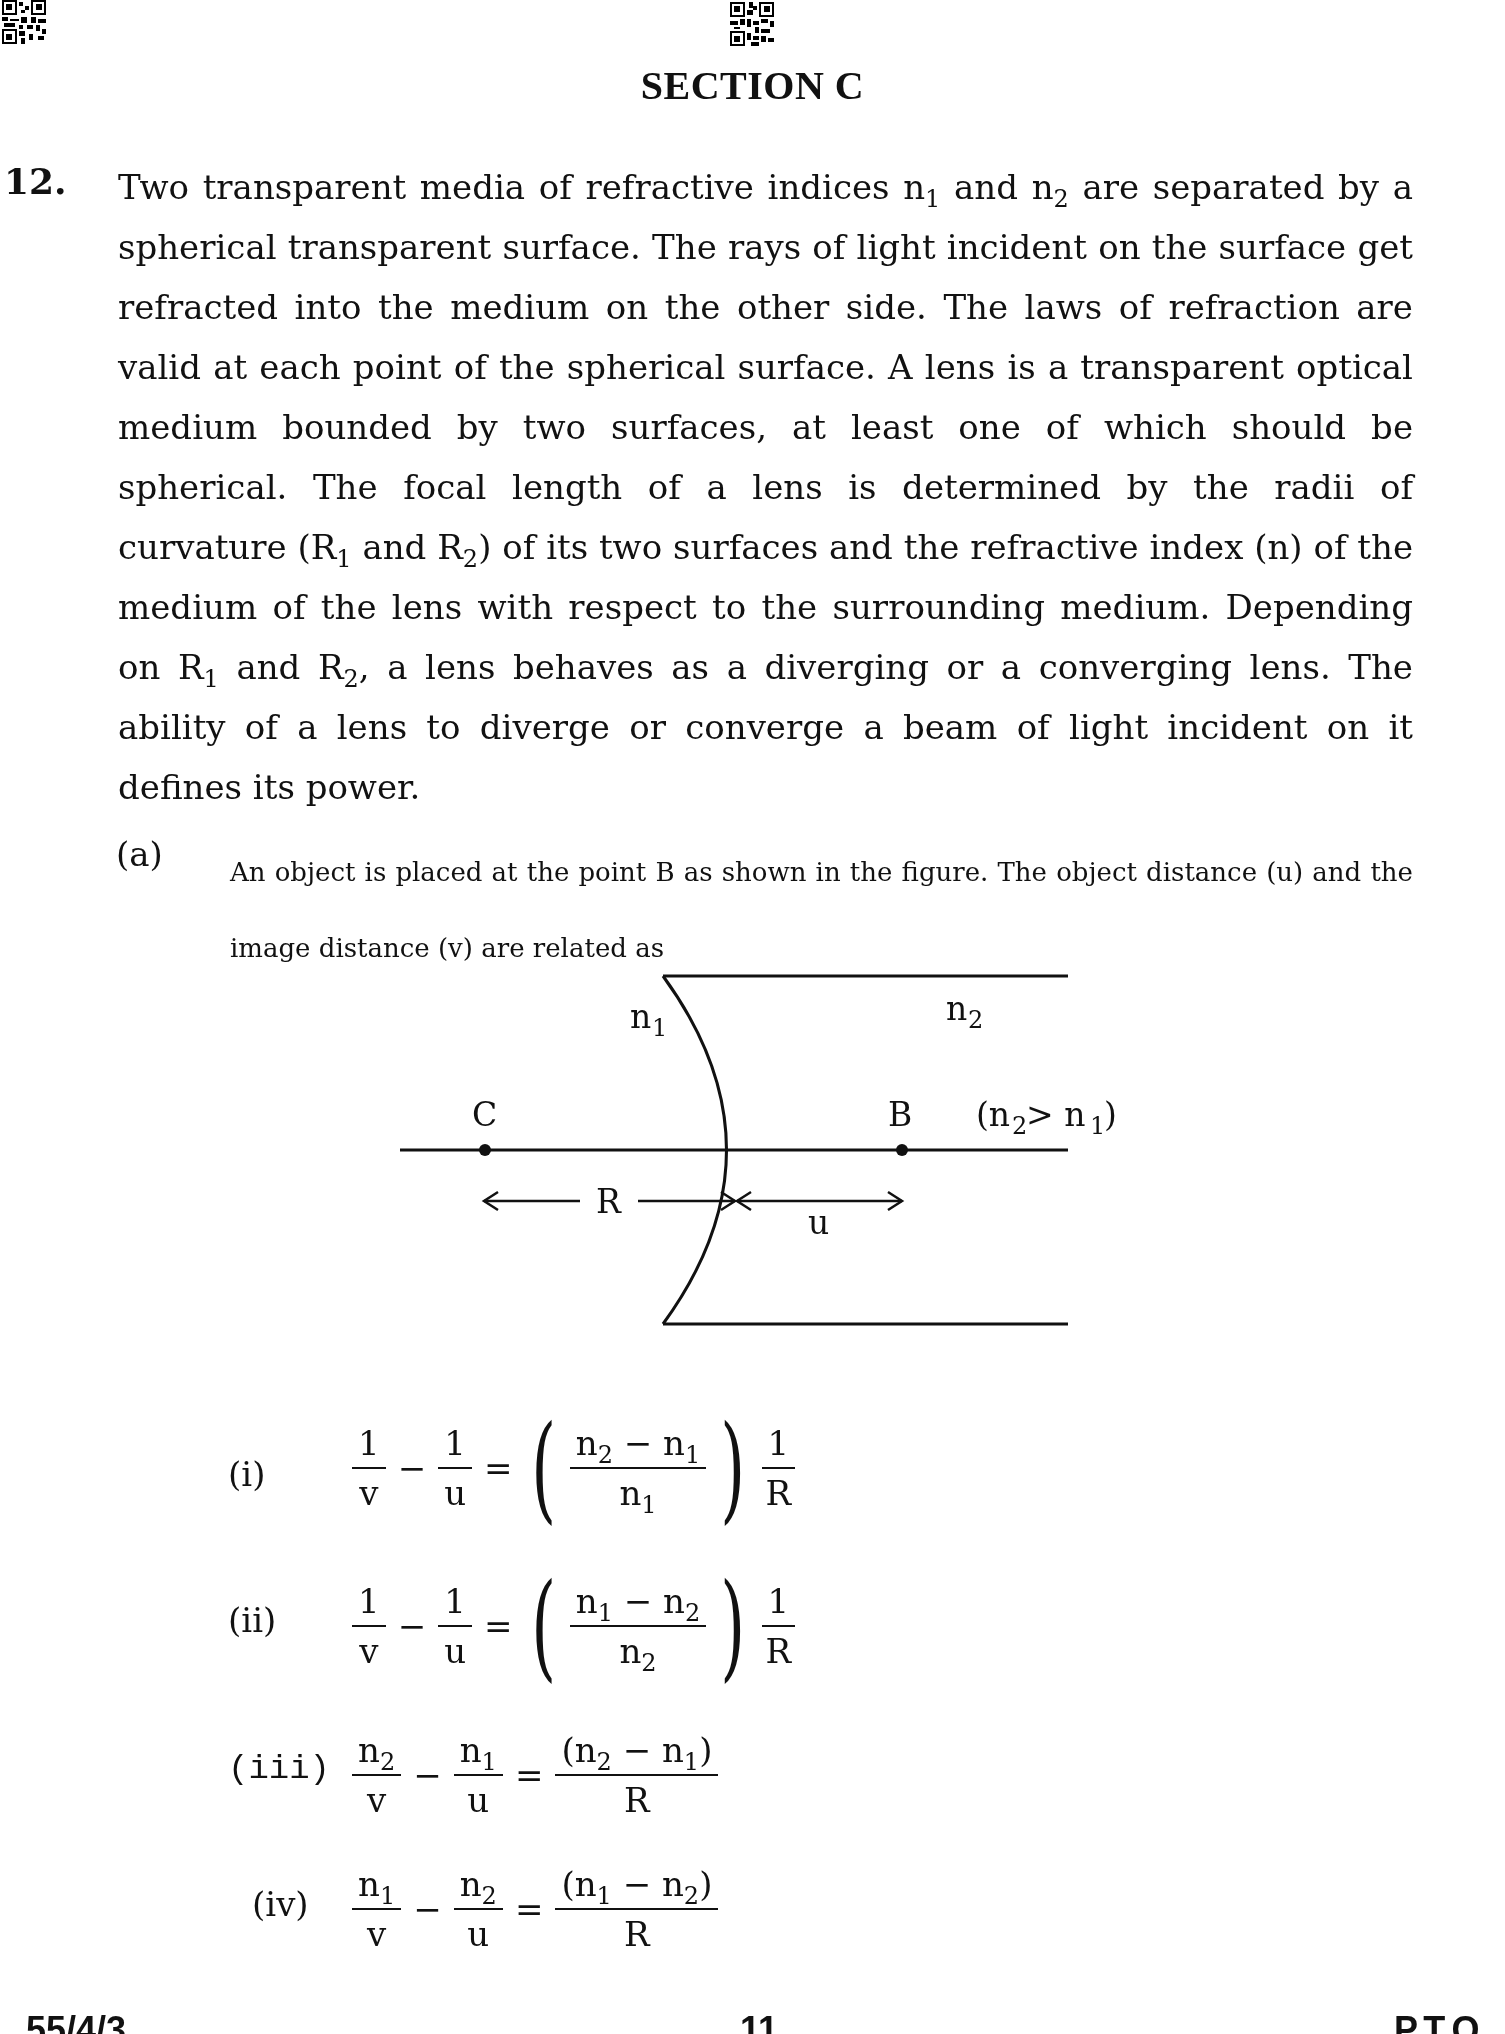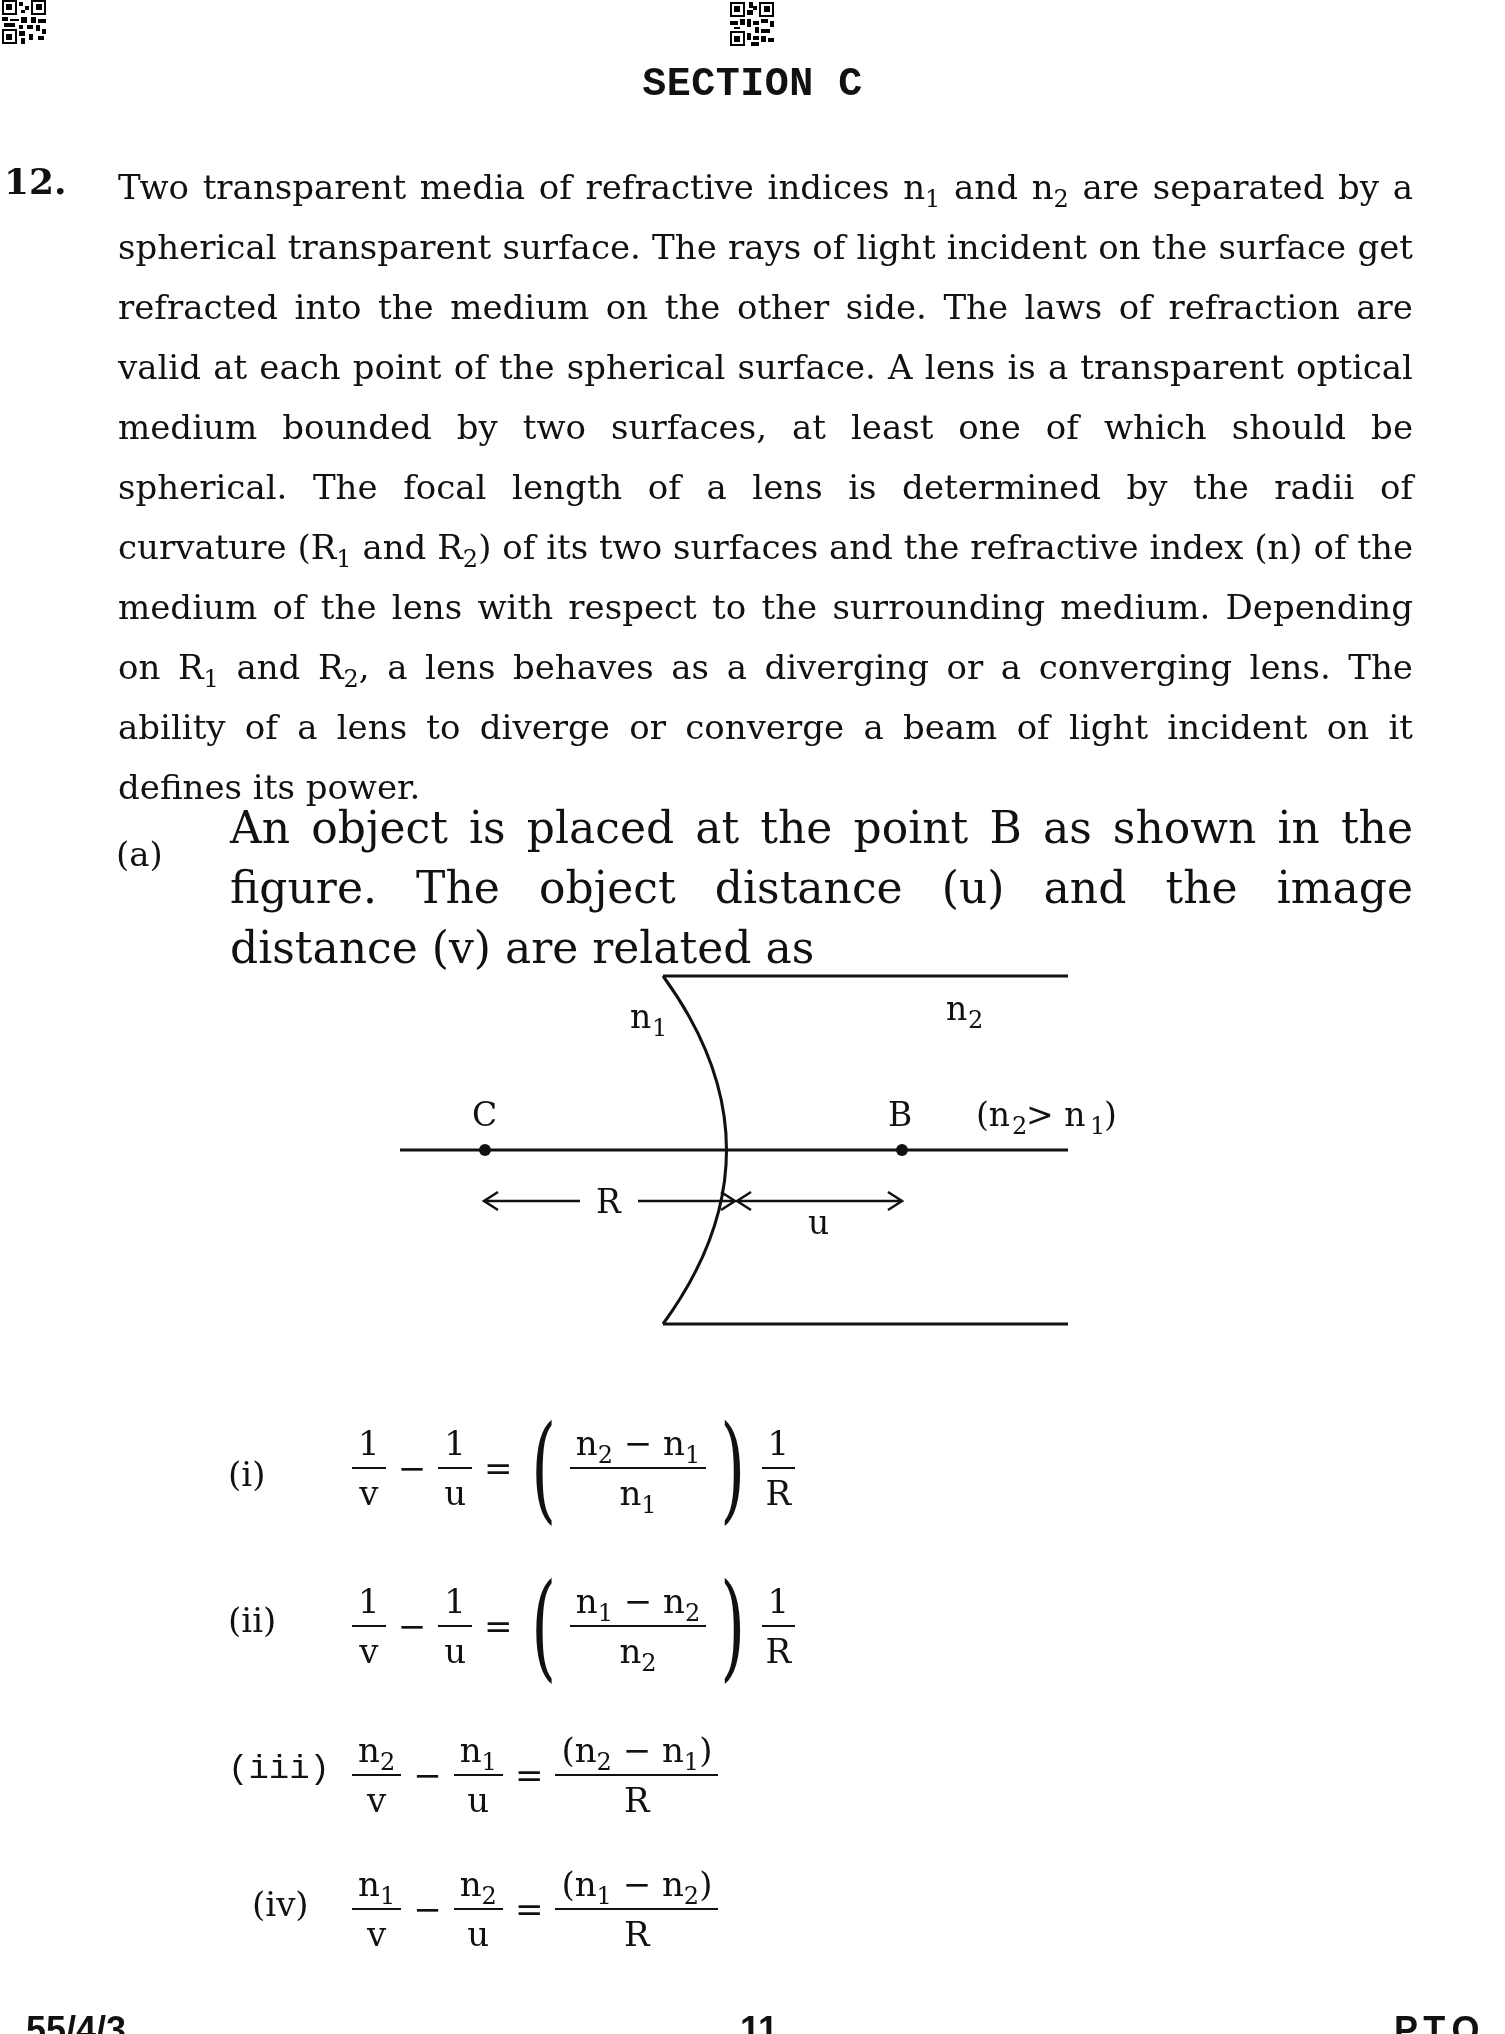--- a/index.html
+++ b/index.html
@@ -6,36 +6,36 @@
   body {
     width: 1505px; height: 2034px; position: relative; overflow: hidden;
     font-family: "DejaVu Serif", "Liberation Serif", serif; color: #111;
   }
   .qr { position: absolute; width: 44px; height: 44px; }
   .qr svg { width: 100%; height: 100%; display: block; }
   #qr-left { left: 2px; top: 0px; }
   #qr-center { left: 730px; top: 2px; }
   .section-title {
     position: absolute; top: 62px; left: 0; width: 1505px; text-align: center;
-    font-family: Liberation Mono, monospace; font-weight: bold; font-size: 40px; letter-spacing: 0.5px;
+    font-family: Liberation Serif, serif; font-weight: bold; font-size: 40px; letter-spacing: 0.5px;
   }
   .qnum {
     position: absolute; left: 4px; top: 160px; font-weight: bold; font-size: 36px;
     font-family: "DejaVu Serif", serif;
     text-align: center;
   }
   .para {
     position: absolute; left: 118px; top: 157px; width: 1295px;
     font-size: 34px; line-height: 60px; text-align: justify; text-align-last: left;
   }
   .para sub { font-size: 24px; line-height: 0; vertical-align: -8px; }
   .subq-label { position: absolute; left: 116px; top: 834px; font-size: 34px; }
   .subq-text {
-    position: absolute; left: 230px; top: 798px; width: 1183px;
-    font-size: 44px; line-height: 60px; text-align: justify; text-align-last: left;
+    position: absolute; left: 230px; top: 834px; width: 1183px;
+    font-size: 26px; line-height: 76px; text-align: justify; text-align-last: left;
   }
   .figure { position: absolute; left: 380px; top: 960px; width: 760px; height: 380px; }
   .figure svg { width: 100%; height: 100%; display: block; overflow: visible; }
   .fig-label { font-family: "DejaVu Serif", serif; font-size: 33px; fill: #111; }
   .fig-sub { font-family: "DejaVu Serif", serif; font-size: 24px; fill: #111; }
 
   .option { position: absolute; left: 228px; font-size: 34px; }
   .opt-label { position: absolute; left: 0; }
   .eq { position: absolute; left: 120px; display: flex; align-items: center; }
   .frac { display: inline-flex; flex-direction: column; align-items: center; margin: 0 4px; }

